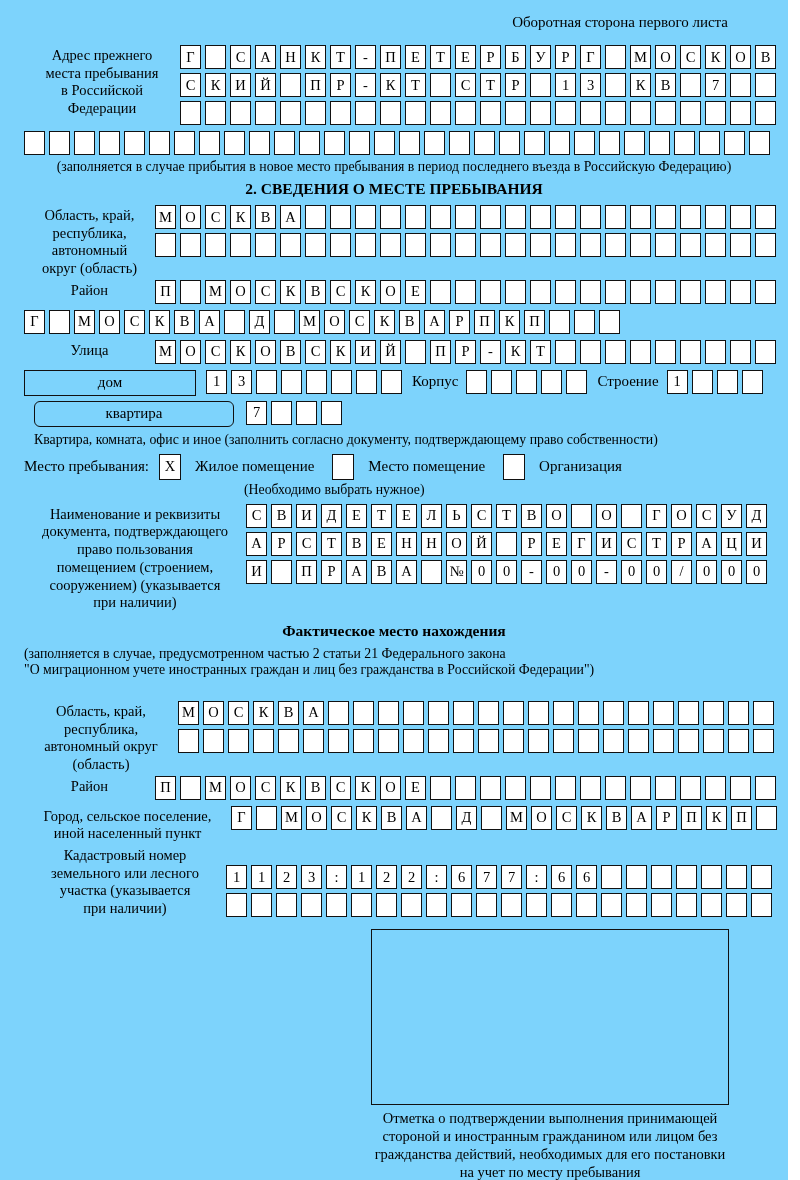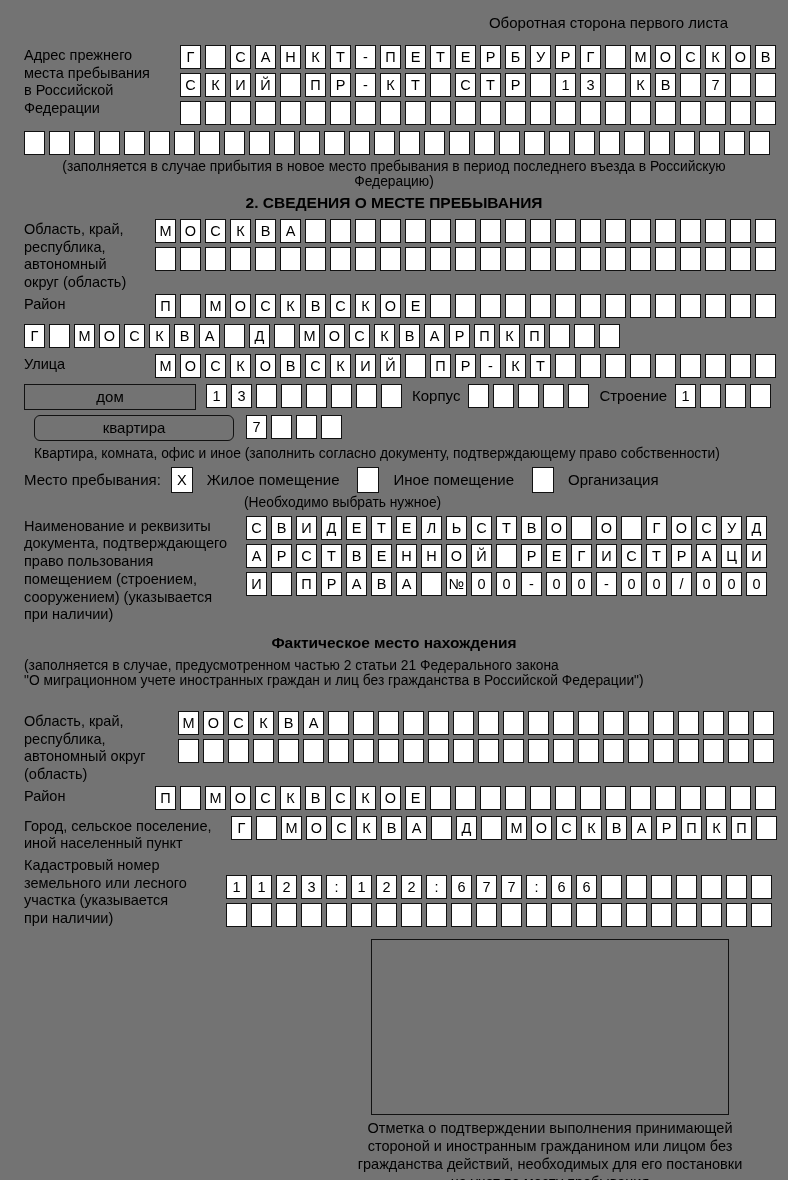--- a/index.html
+++ b/index.html
@@ -1,24 +1,24 @@
 <!DOCTYPE html>
 <html><head>
 <meta charset="utf-8">
 <style>
   * { margin:0; padding:0; box-sizing:border-box; }
   html,body { background:#ffffff; }
   .page {
-    width:788px; height:1180px; background:#737373; color:#000;
-    font-family:Liberation Sans, sans-serif;
+    width:788px; height:1180px; background:#7dd3fc; color:#000;
+    font-family:Liberation Serif, serif;
     padding:14px 24px 0 24px; overflow:hidden; position:relative;
   }
   .header-note { text-align:right; padding-right:36px; font-size:15px; margin-bottom:14px; }
 
-  .formrow { display:flex; align-items:flex-start; margin-bottom:2px; }
+  .formrow { display:flex; align-items:flex-start; margin-bottom:2px;text-align:center; }
   .label { font-size:14.5px; line-height:1.22; white-space:pre-line; flex:0 0 auto; padding-top:2px; }
   .w131 { width:131px; } .w156 { width:156px; } .w154 { width:154px; }
   .w207 { width:207px; } .w202 { width:202px; } .w222 { width:222px; }
   .rows { flex:1 1 auto; }
 
   .cellrow { display:flex; margin-bottom:4px; }
   .cell {
     width:21px; height:24px; border:1.5px solid #111; margin-right:4px;
     display:inline-flex; align-items:center; justify-content:center;
     font-size:14.5px; flex:0 0 auto; background:#fff;
@@ -380,21 +380,21 @@
         <span class="cell"></span>
       </div>
   </div>
   <div class="caption indent">Квартира, комната, офис и иное (заполнить согласно документу, подтверждающему право собственности)</div>
 
   <div class="stay-row">
     <span class="lead">Место пребывания:</span>
     <span class="cell cb">X</span>
     <span class="opt-label">Жилое помещение</span>
     <span class="cell cb"></span>
-    <span class="opt-label">Иное помещение</span>
+    <span class="opt-label">Место помещение</span>
     <span class="cell cb"></span>
     <span class="opt-label">Организация</span>
   </div>
   <div class="stay-note">(Необходимо выбрать нужное)</div>
 
   <div class="formrow">
     <div class="label w222">Наименование и реквизиты
 документа, подтверждающего
 право пользования
 помещением (строением,

